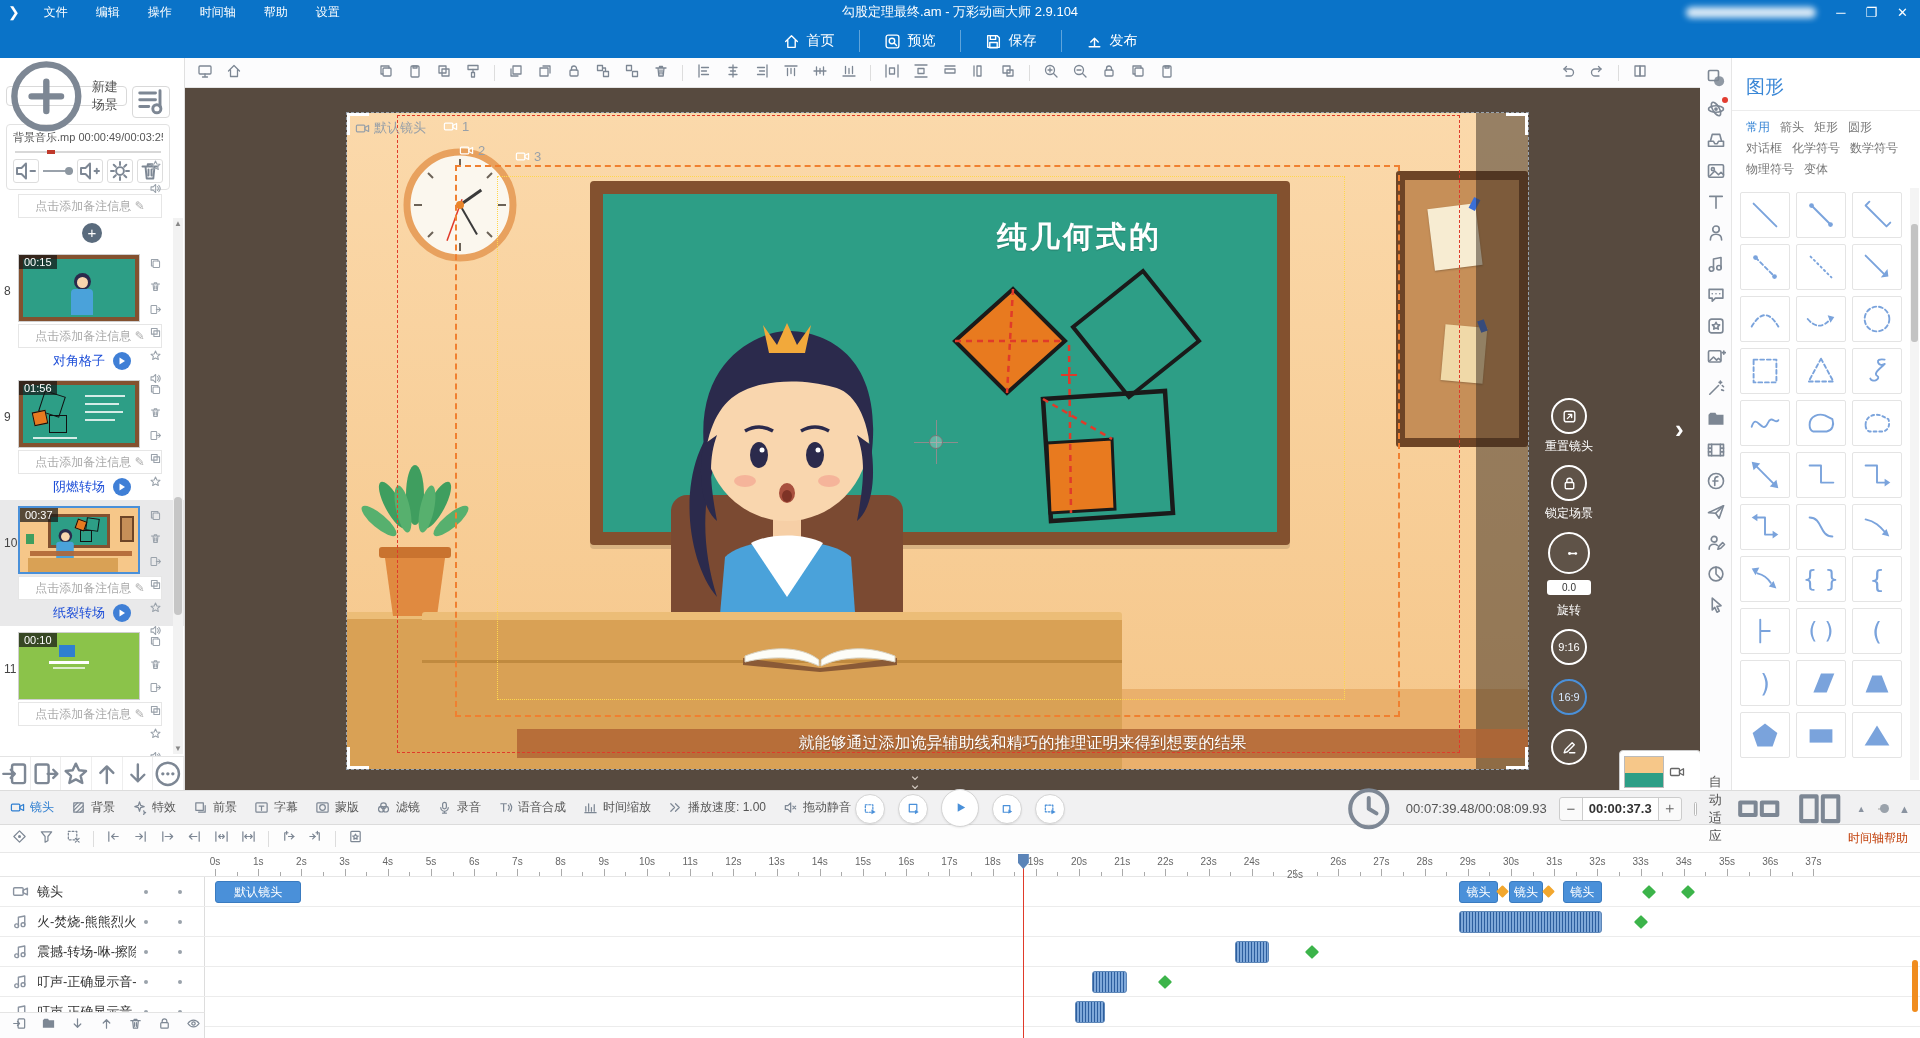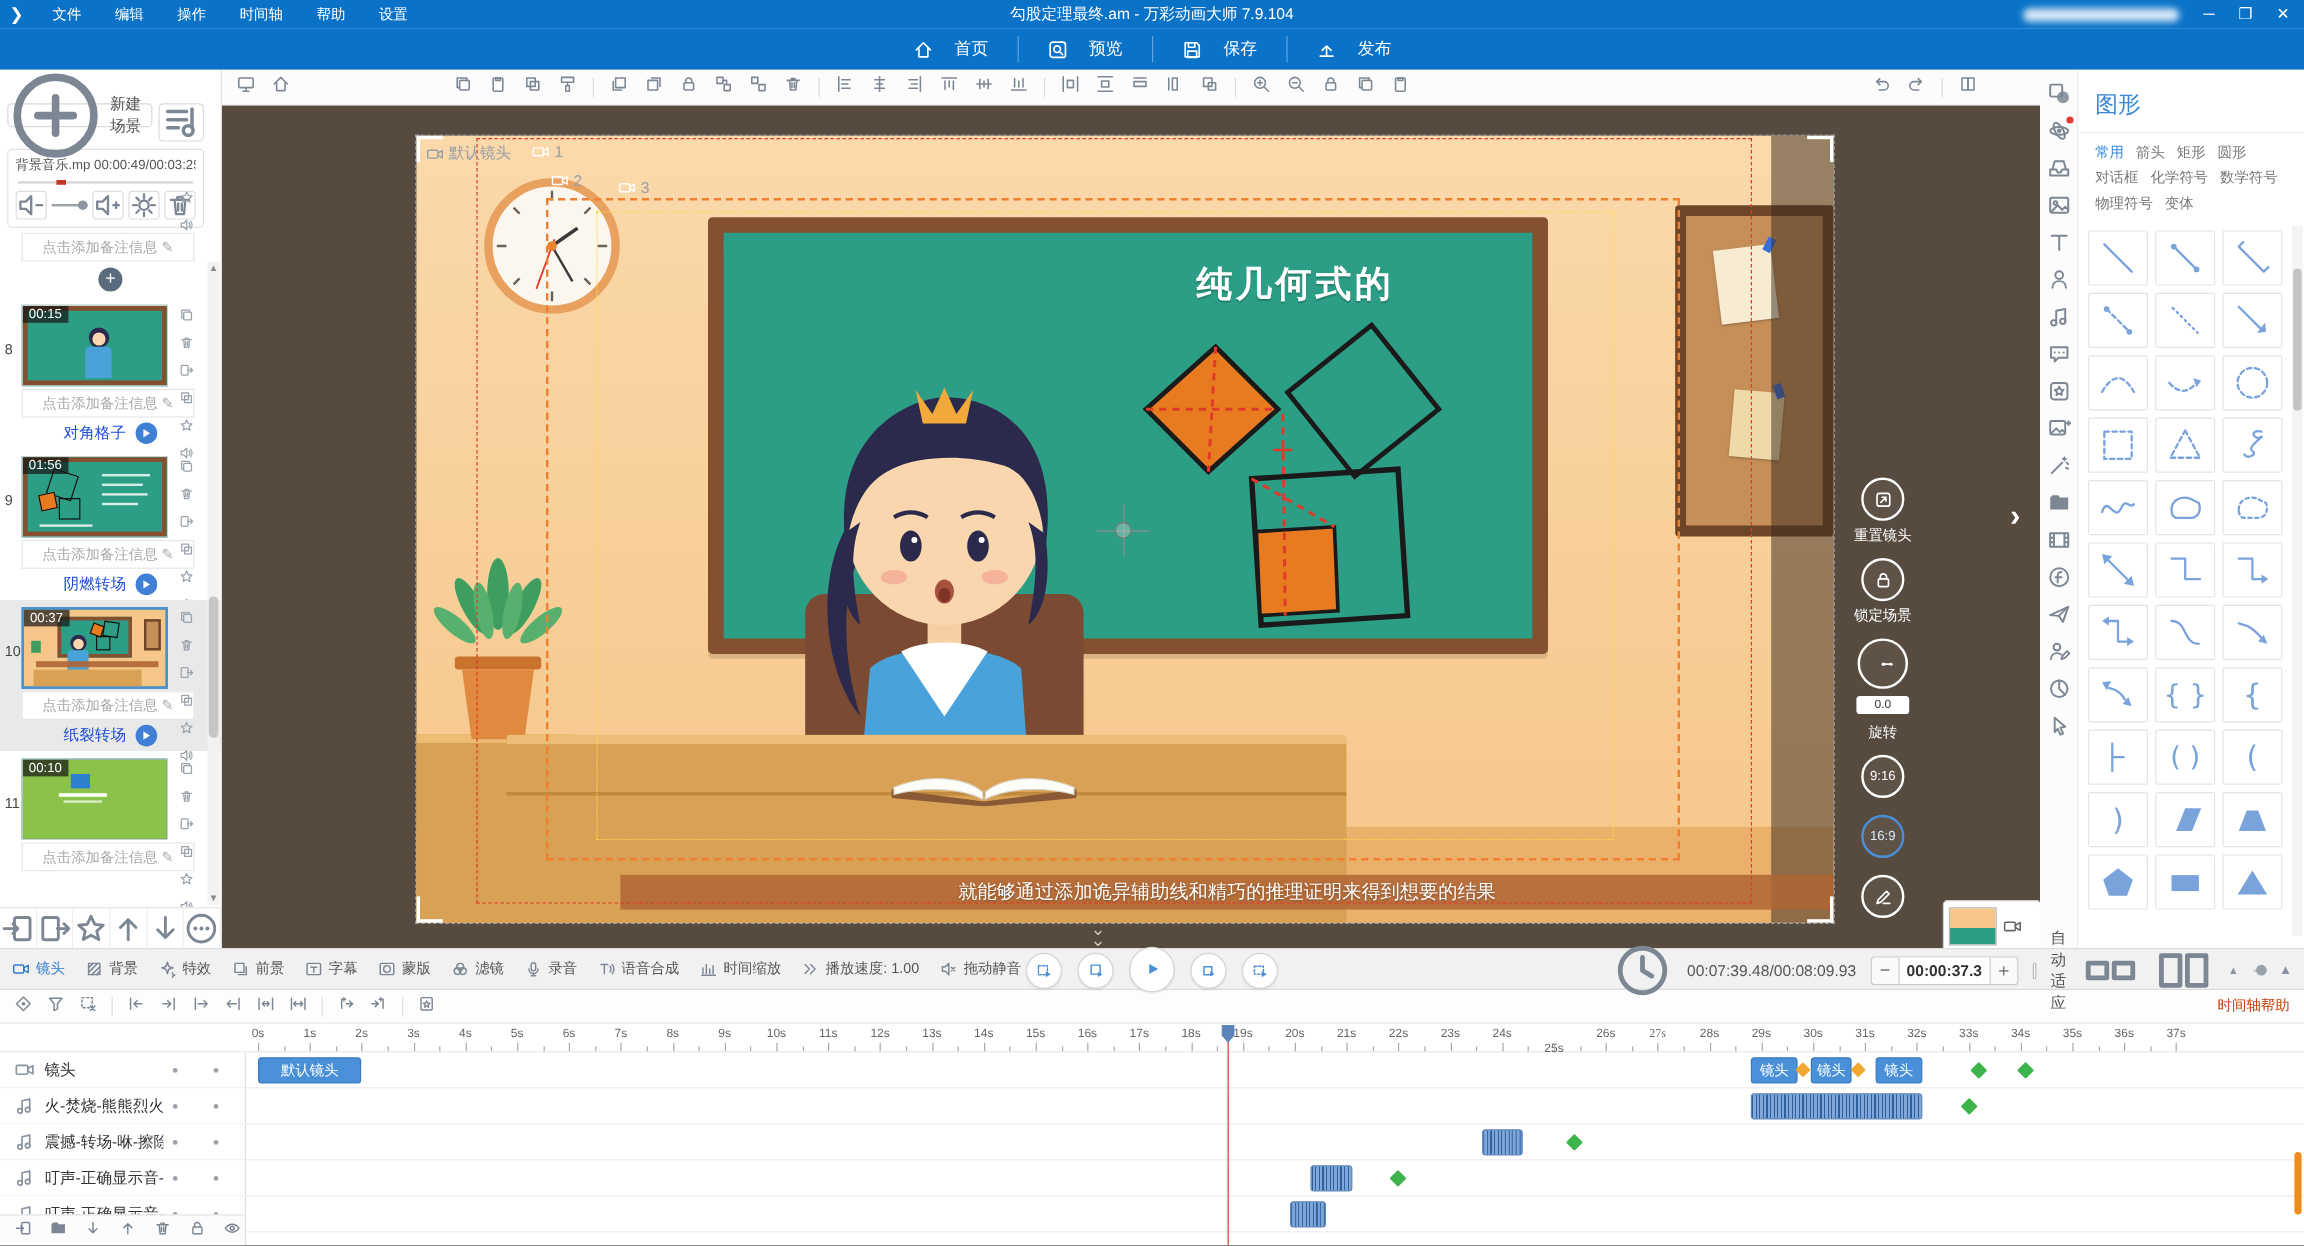--- a/index.html
+++ b/index.html
@@ -7,21 +7,21 @@
 body{font-family:"Liberation Sans","DejaVu Sans",sans-serif;background:#1b1b1b}
 #app{position:relative;width:1920px;height:1038px;background:#fff;overflow:hidden}
 .titlebar{position:absolute;top:0;left:0;right:0;height:24px;background:#0a73c8;color:#fff;display:flex;align-items:center;font-size:12px;z-index:30}
 .logo{margin-left:8px;font-weight:bold;font-style:italic;font-size:14px}
 .menus{display:flex;gap:28px;margin-left:24px;z-index:2}
 .tb-title{position:absolute;left:0;right:0;text-align:center;font-size:13px;pointer-events:none}
 .tb-right{margin-left:auto;display:flex;align-items:center;gap:20px;margin-right:12px;z-index:2}
 .acct{width:130px;height:11px;border-radius:6px;background:rgba(255,255,255,.85);filter:blur(3px)}
 .winbtn{font-size:13px;cursor:default}
 .bluebar{position:absolute;top:24px;left:0;right:0;height:34px;background:#0a73c8;display:flex;align-items:center;justify-content:center;color:#fff;z-index:30}
-.bb-btn{display:flex;align-items:center;gap:18px;font-size:14px;padding:0 24px;height:34px;cursor:default}
+.bb-btn{display:flex;align-items:center;gap:7px;font-size:14px;padding:0 24px;height:34px;cursor:default}
 .bb-sep{width:1px;height:22px;background:rgba(255,255,255,.35)}
 .bb-btn .ic{color:#fff;width:17px;height:17px}
 
 .left-panel{position:absolute;top:58px;left:0;width:185px;height:732px;background:#fff;border-right:1px solid #e0e0e0;overflow:hidden;z-index:5}
 .lp-toprow{display:flex;gap:5px;margin:28px 14px 6px 6px}
 .btn-box{border:1px solid #d9d9d9;border-radius:4px;background:#fff;display:flex;align-items:center;justify-content:center;gap:6px;font-size:13px;color:#555}
 .new-scene{flex:1;height:20px}
 .music-btn{width:38px;height:32px}
 .bgm-box{border:1px solid #e2e2e2;border-radius:4px;margin:0 14px 4px 6px;padding:5px 6px 6px}
 .bgm-row1{font-size:11px;color:#555;white-space:nowrap;overflow:hidden}
@@ -181,21 +181,21 @@
   <div class="titlebar">
     <span class="logo">❯</span>
     <div class="menus" id="menus">
         <span class="menu-item">文件</span>
         <span class="menu-item">编辑</span>
         <span class="menu-item">操作</span>
         <span class="menu-item">时间轴</span>
         <span class="menu-item">帮助</span>
         <span class="menu-item">设置</span>
       </div>
-    <div class="tb-title">勾股定理最终.am - 万彩动画大师 7.9.104</div>
+    <div class="tb-title">勾股定理最终.am - 万彩动画大师 2.9.104</div>
     <div class="tb-right">
       <span class="acct"></span>
       <span id="winbtns" style="display:flex;gap:20px">
           <span class="winbtn">─</span>
           <span class="winbtn">❐</span>
           <span class="winbtn">✕</span>
         </span>
     </div>
   </div>
 
@@ -1391,21 +1391,21 @@
         <i class="tick" style="left: 1230.2px; height: 4px;"></i>
         <span class="tick-lbl" style="left: 1251.8px;">24s</span>
         <i class="tick" style="left: 1251.8px; height: 7px;"></i>
         <i class="tick" style="left: 1273.4px; height: 4px;"></i>
         <span class="tick-lbl" style="left: 1295px; margin-top: 13px;">25s</span>
         <i class="tick" style="left: 1295px; height: 7px;"></i>
         <i class="tick" style="left: 1316.6px; height: 4px;"></i>
         <span class="tick-lbl" style="left: 1338.2px;">26s</span>
         <i class="tick" style="left: 1338.2px; height: 7px;"></i>
         <i class="tick" style="left: 1359.8px; height: 4px;"></i>
-        <span class="tick-lbl" style="left: 1381.4px; font-family: Liberation Serif, serif;">27s</span>
+        <span class="tick-lbl" style="left: 1381.4px;">27s</span>
         <i class="tick" style="left: 1381.4px; height: 7px;"></i>
         <i class="tick" style="left: 1403px; height: 4px;"></i>
         <span class="tick-lbl" style="left: 1424.6px;">28s</span>
         <i class="tick" style="left: 1424.6px; height: 7px;"></i>
         <i class="tick" style="left: 1446.2px; height: 4px;"></i>
         <span class="tick-lbl" style="left: 1467.8px;">29s</span>
         <i class="tick" style="left: 1467.8px; height: 7px;"></i>
         <i class="tick" style="left: 1489.4px; height: 4px;"></i>
         <span class="tick-lbl" style="left: 1511px;">30s</span>
         <i class="tick" style="left: 1511px; height: 7px;"></i>

